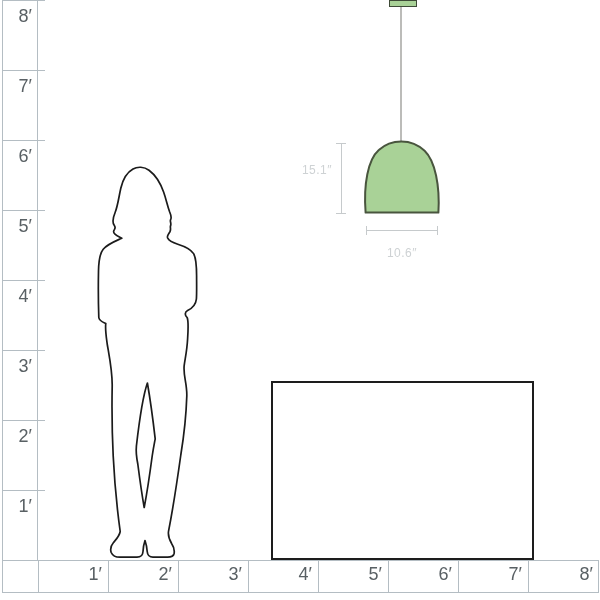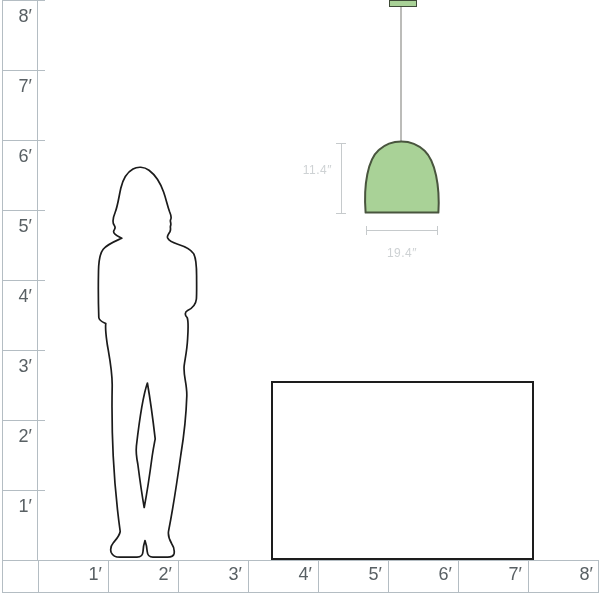--- a/index.html
+++ b/index.html
@@ -174,22 +174,22 @@
         C 385.6 143.6, 392.8 141.4, 401.4 141.4
         C 410 141.4, 417.8 144.2, 424.6 150.8
         C 435.2 161, 440 186, 438.4 212.6
         Z"></path>
     </svg>
   </div>
 
   <div class="dim" style="left:341px;top:143px;width:1px;height:70px;"></div>
   <div class="dim" style="left:336px;top:143px;width:10px;height:1px;"></div>
   <div class="dim" style="left:336px;top:213px;width:10px;height:1px;"></div>
-  <div class="dim-label h-dim">11.4″</div>
+  <div class="dim-label h-dim">15.1″</div>
 
   <div class="dim" style="left:366px;top:230px;width:72px;height:1px;"></div>
   <div class="dim" style="left:366px;top:226px;width:1px;height:9px;"></div>
   <div class="dim" style="left:437px;top:226px;width:1px;height:9px;"></div>
-  <div class="dim-label w-dim">19.4″</div>
+  <div class="dim-label w-dim">10.6″</div>
 
   <div class="table-box"></div>
 
 </div>
 
 </body></html>

